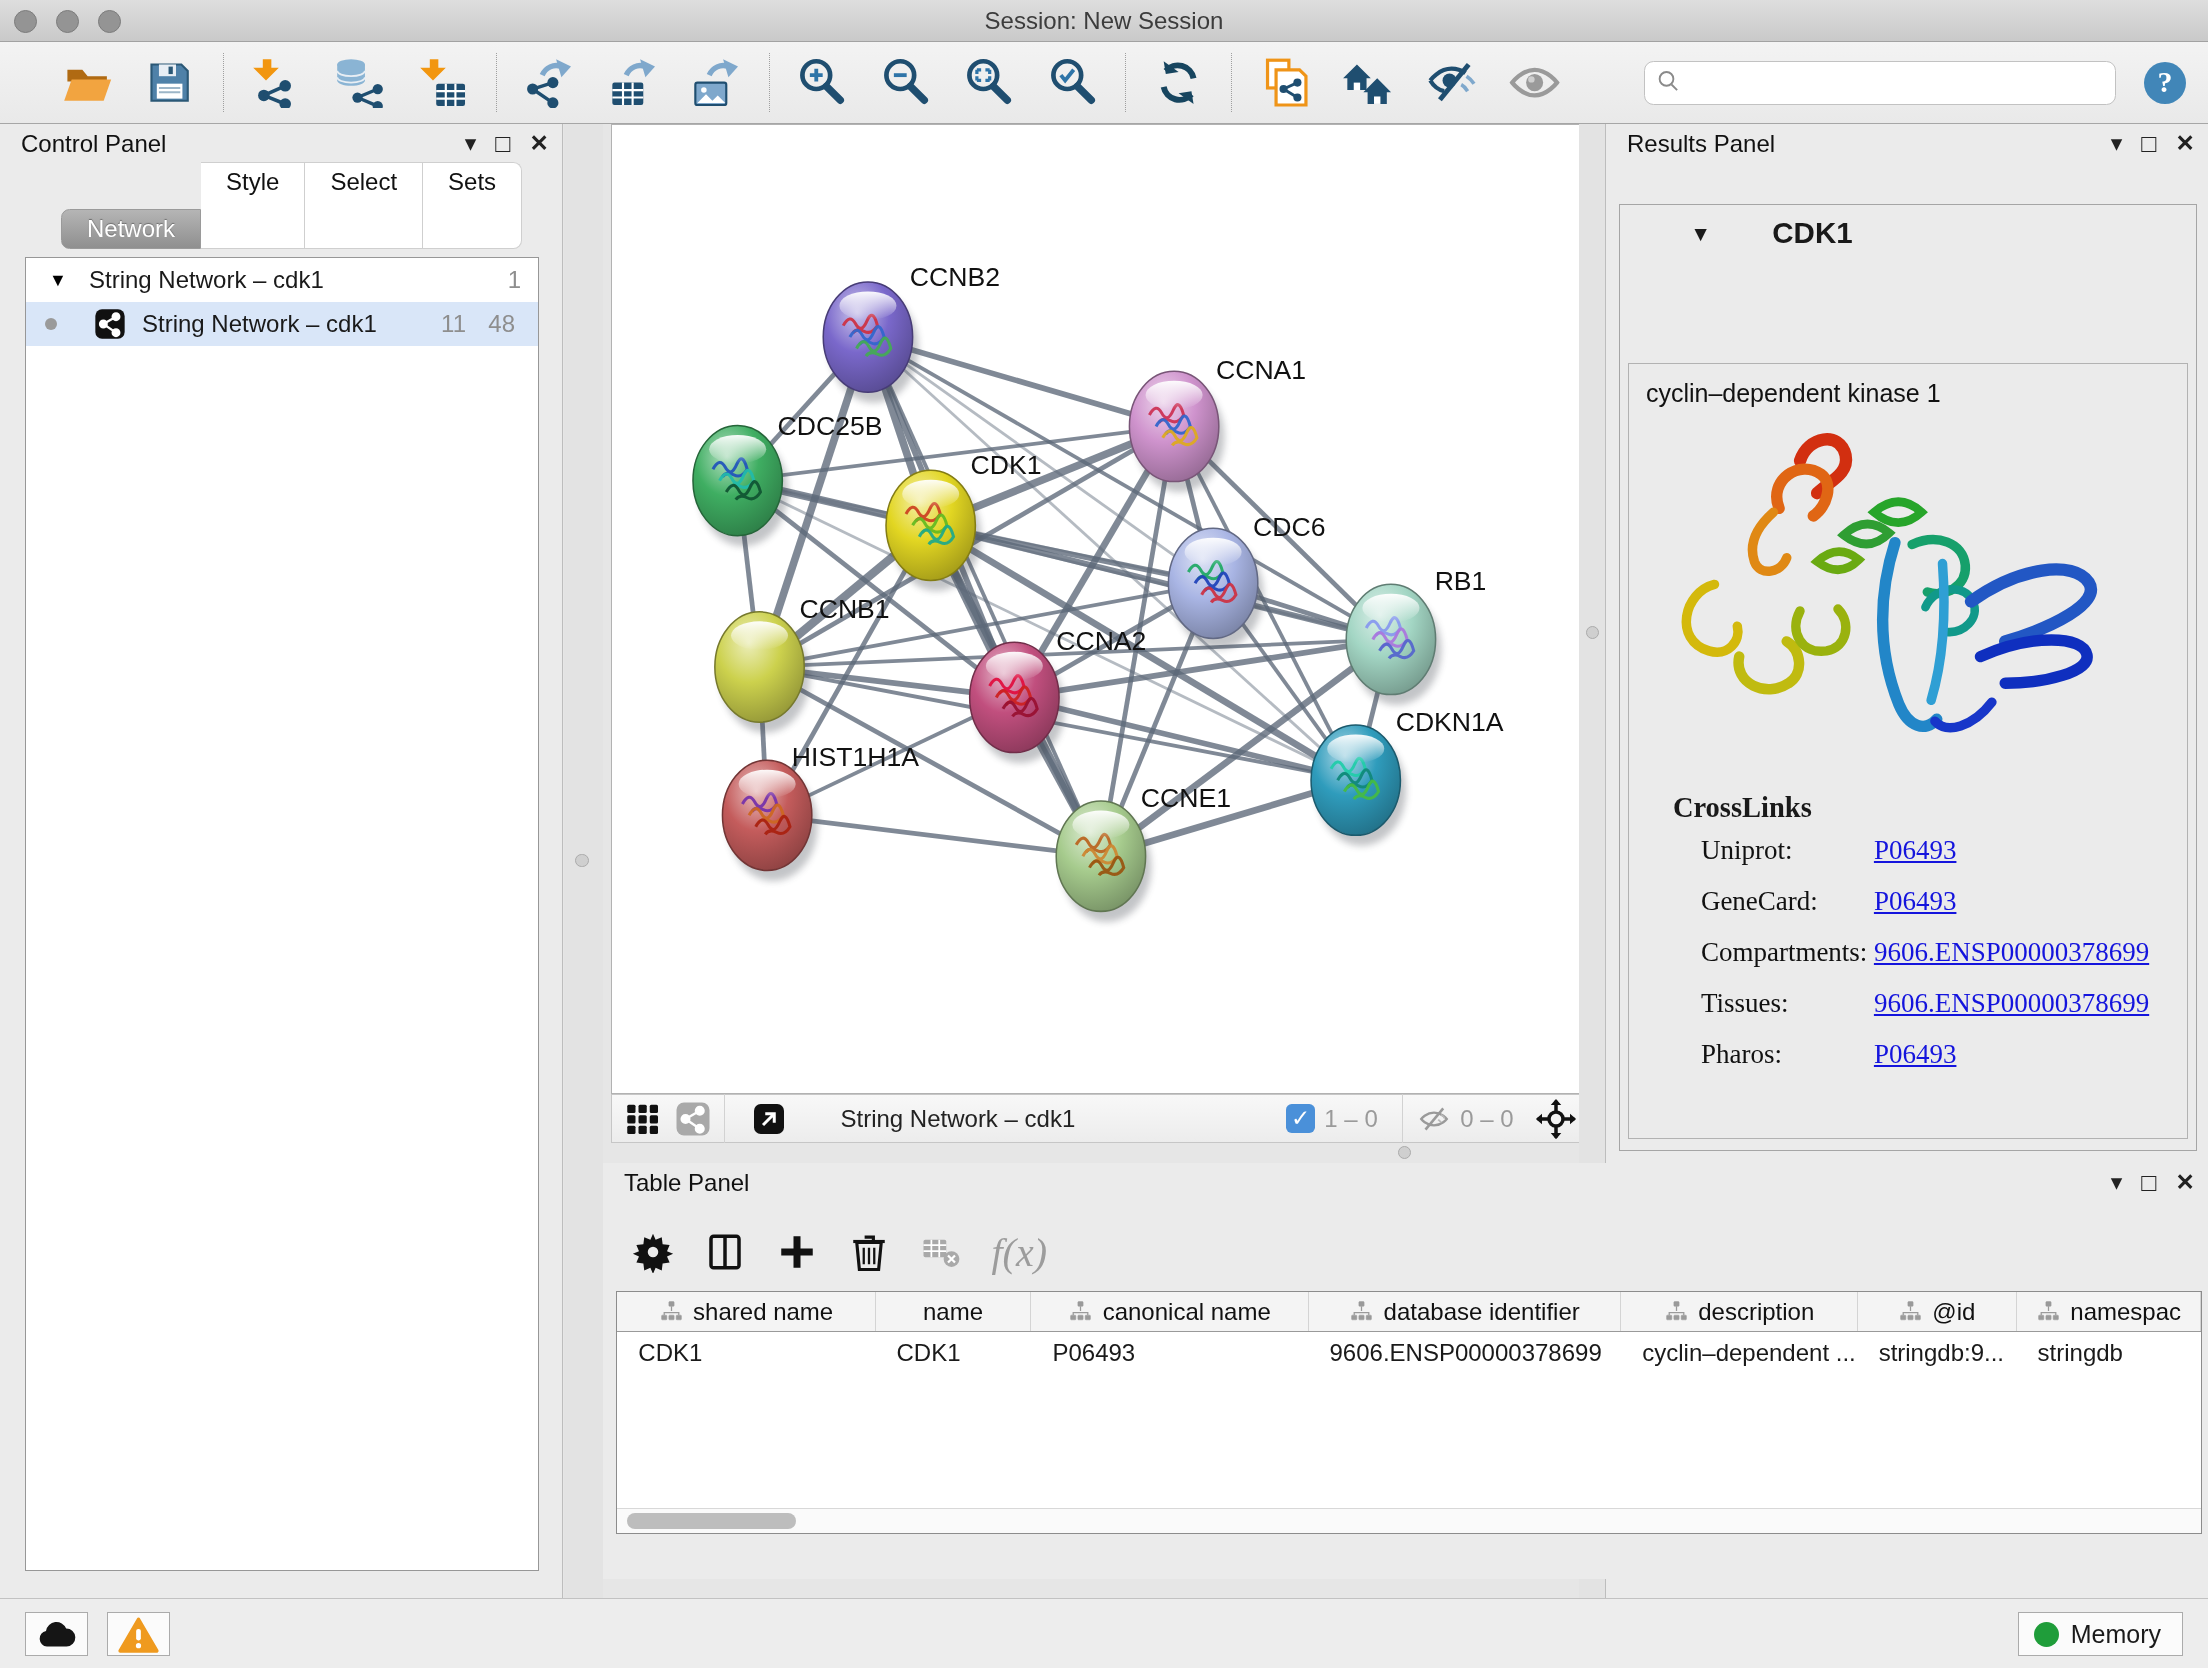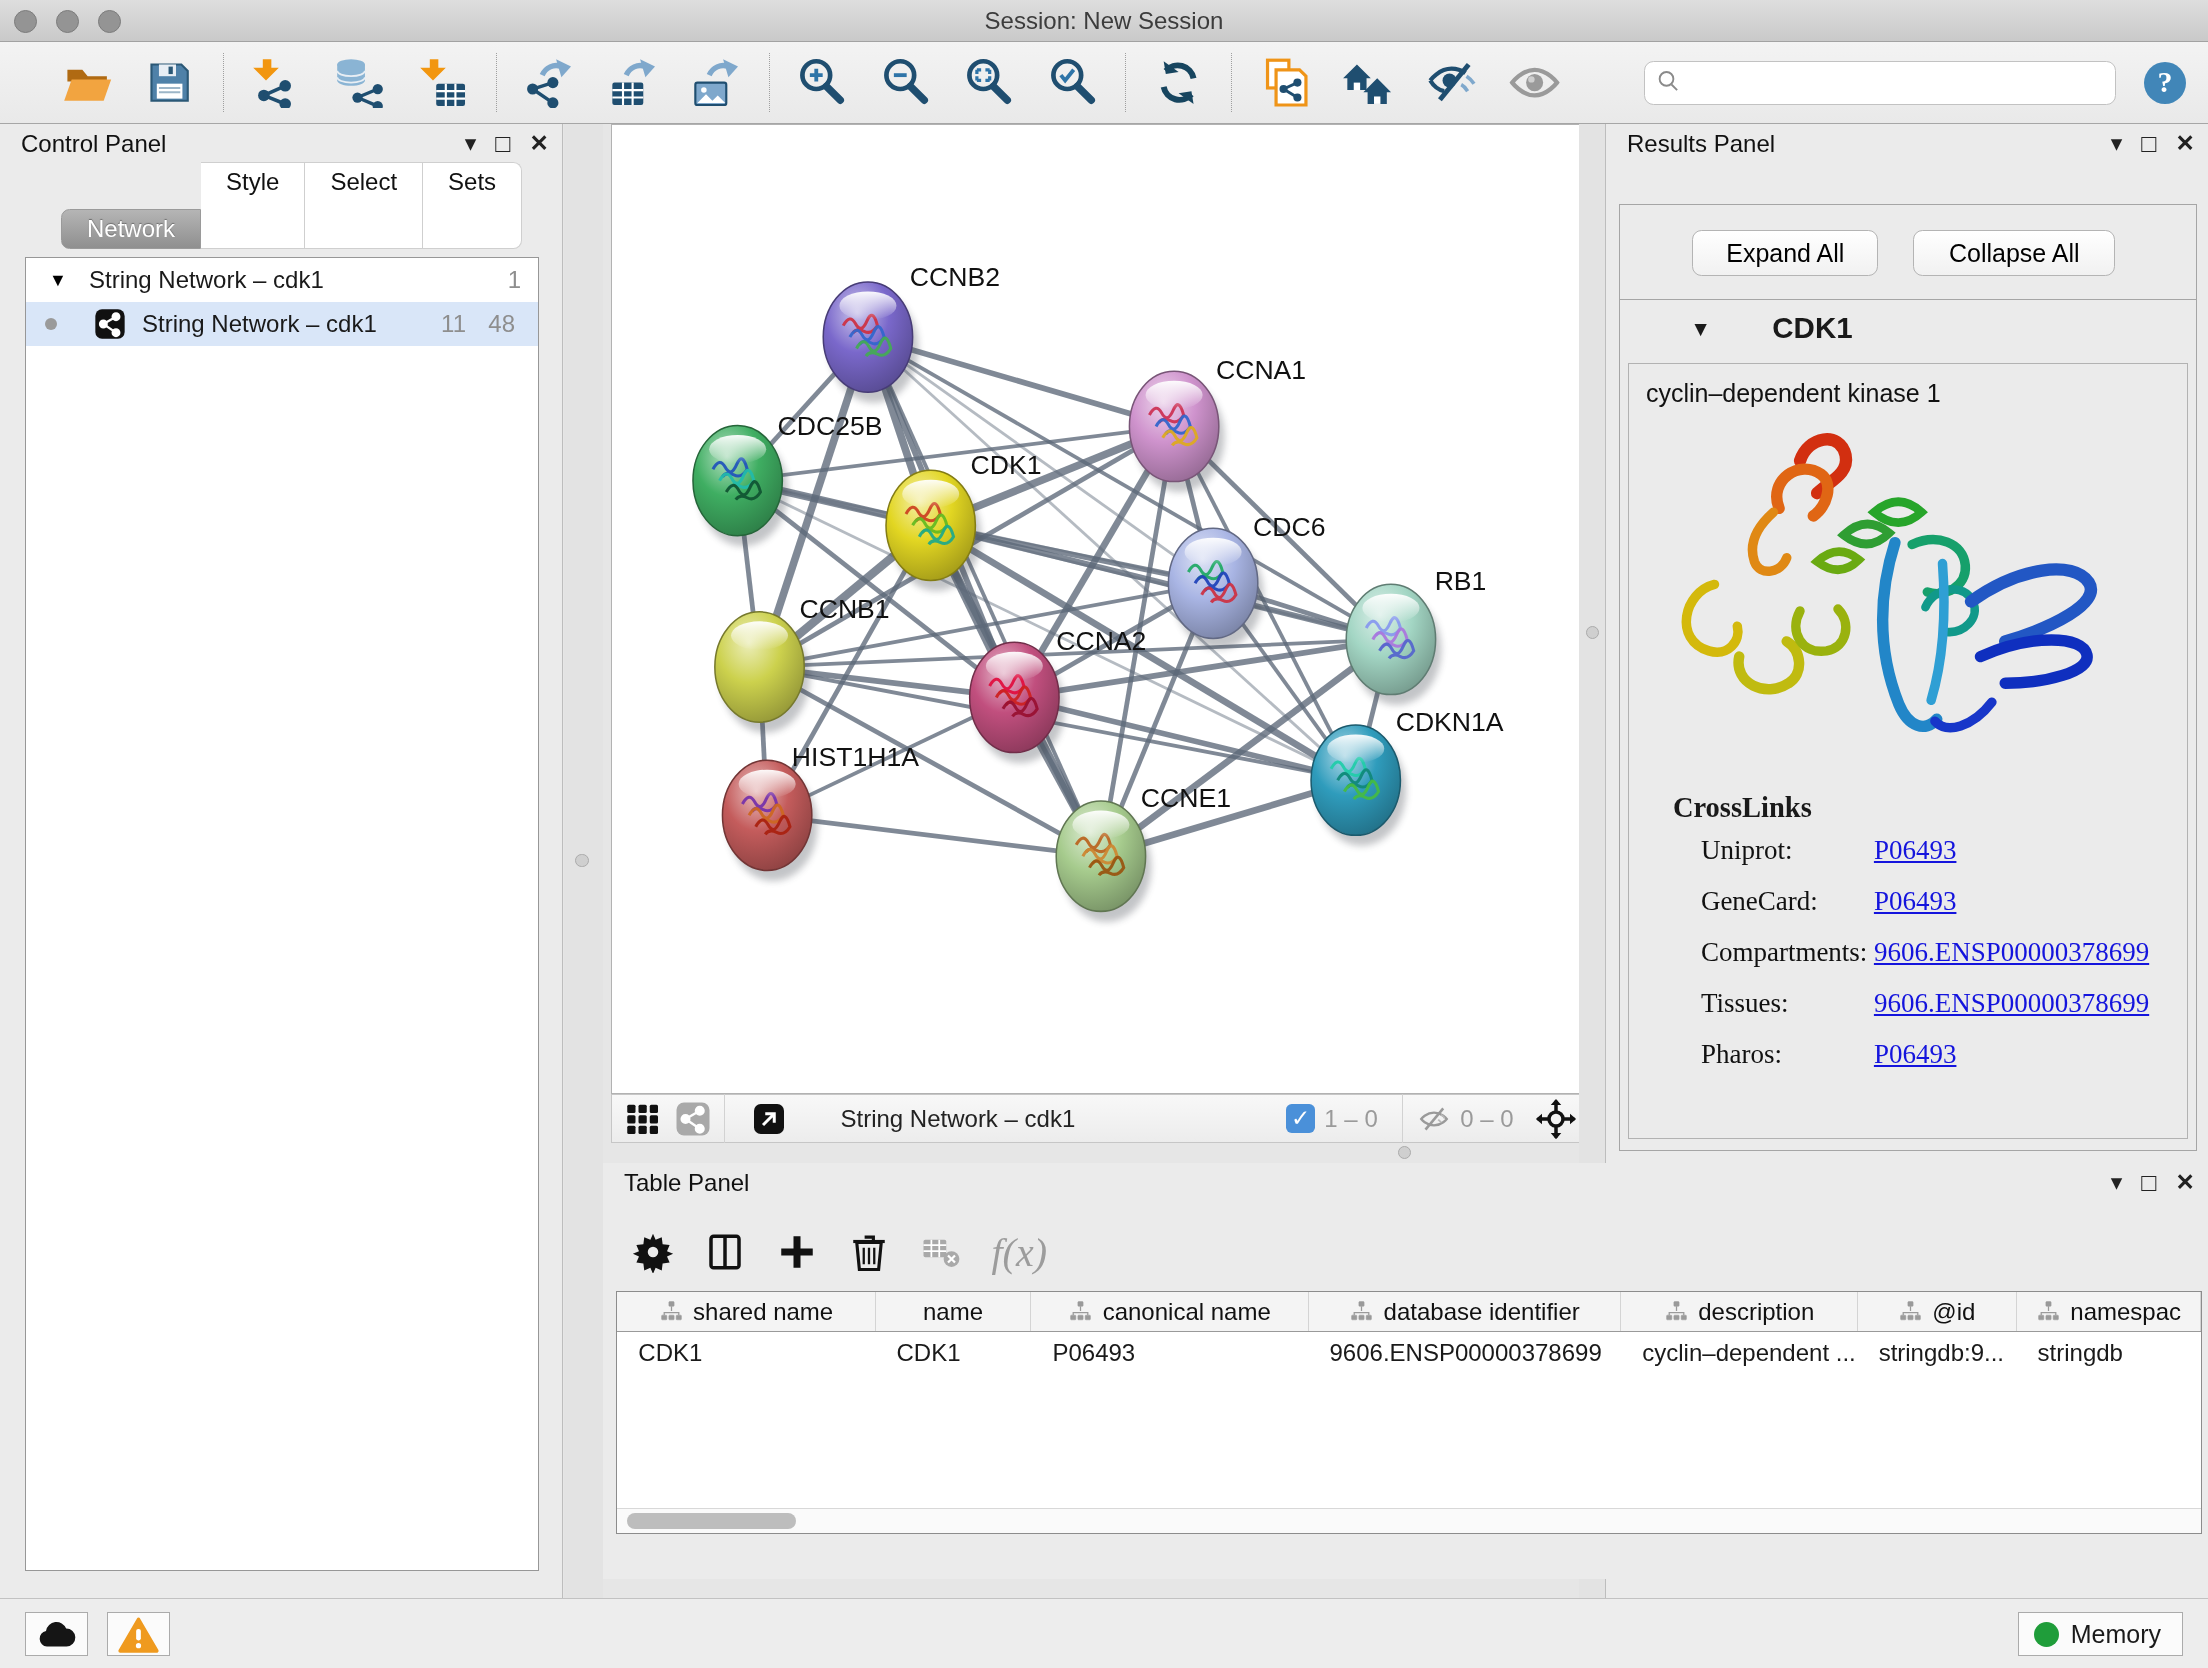--- a/index.html
+++ b/index.html
@@ -663,24 +663,20 @@
 <div class="results-panel">
   <div class="panel-head">
     <span class="panel-title">Results Panel</span>
     <span class="win-btns">
       <span>▾</span>
       <span class="sq">□</span>
       <span class="x">✕</span>
     </span>
   </div>
   <div class="rp-outer">
-    <div class="rp-btnrow">
-      <button class="rp-btn b1">Expand All</button>
-      <button class="rp-btn b2">Collapse All</button>
-    </div>
     <div class="rp-gene-head">
       <span class="tri">▼</span>
       <span class="sym">CDK1</span>
     </div>
     <div class="rp-inner">
       <div class="rp-desc">cyclin–dependent kinase 1</div>
       <svg class="rp-protein" viewBox="0 0 520 380">
         <g fill="none" stroke-linecap="round">
           <path d="M150 42 c8,-26 42,-32 48,-6 c4,20 -18,28 -30,40" stroke="#d22f10" stroke-width="13"></path>
           <path d="M128 92 c-12,-30 22,-52 44,-36 c14,10 6,34 -8,44" stroke="#e06614" stroke-width="12"></path>

